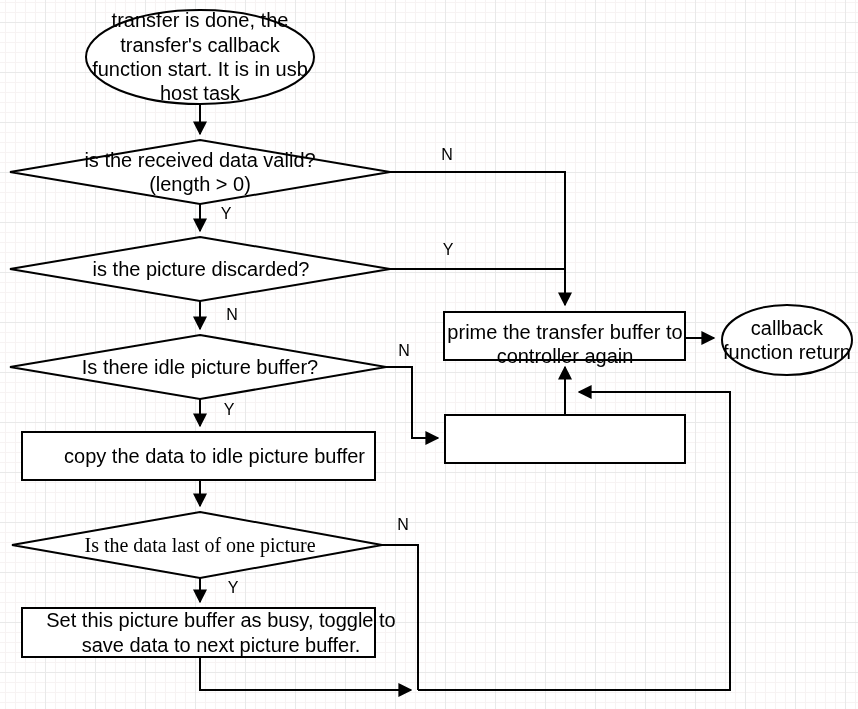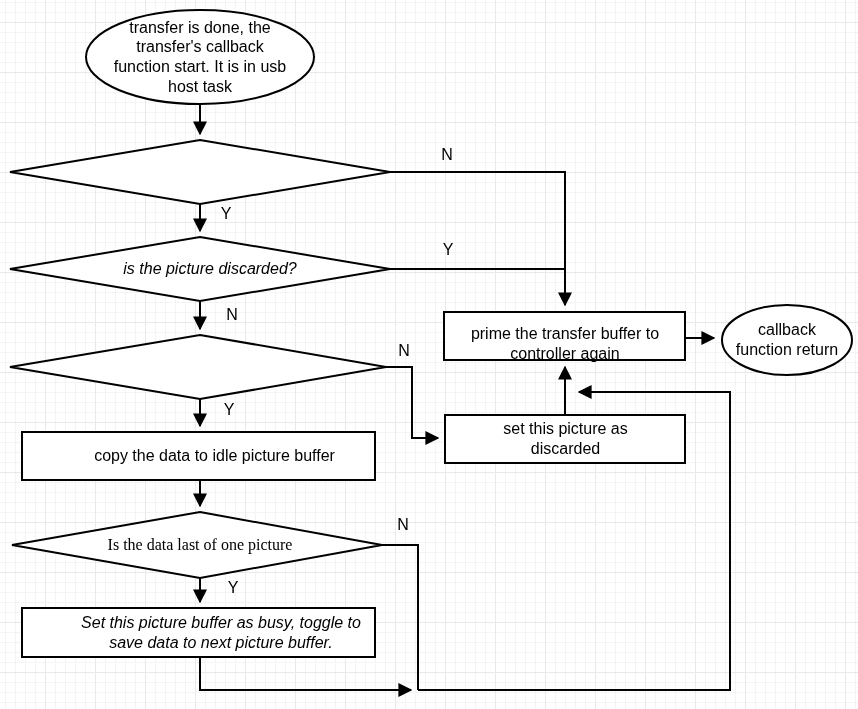--- a/index.html
+++ b/index.html
@@ -20,21 +20,21 @@
     background-position: 45px 22px, 45px 22px, 45px 22px, 45px 22px;
   }
   svg.layer { position: absolute; left: 0; top: 0; }
   .node-text {
     position: absolute;
     display: flex;
     align-items: center;
     justify-content: center;
     text-align: center;
     white-space: pre-line;
-    font-size: 16px;
+    font-size: 20px;
     line-height: 1.22;
   }
   .edge-label {
     position: absolute;
     font-size: 16px;
     width: 22px;
     text-align: center;
   }
 </style>
 </head>
@@ -78,36 +78,37 @@
       <rect x="445" y="415" width="240" height="48"></rect>
       <ellipse cx="787" cy="340" rx="65" ry="35"></ellipse>
     </g>
   </svg>
 
   <div class="node-text" style="left:78px; top:12px; width:244px; height:90px;">transfer is done, the
 transfer's callback
 function start. It is in usb
 host task</div>
 
+  <div class="node-text" style="left:50px; top:145px; width:300px; height:54px;">is the received data valid?
+(length &gt; 0)</div>
 
-  <div class="node-text" style="left:60px; top:242px; width:300px; height:54px;font-style:italic;">is the picture discarded?</div>
+  <div class="node-text" style="left:51px; top:242px; width:300px; height:54px;">is the picture discarded?</div>
 
+  <div class="node-text" style="left:50px; top:340px; width:300px; height:54px;">Is there idle picture buffer?</div>
 
   <div class="node-text" style="left:24px; top:432px; width:381px; height:48px;">copy the data to idle picture buffer</div>
 
   <div class="node-text" style="left:50px; top:518px; width:300px; height:54px;font-family:Liberation Serif, serif;">Is the data last of one picture</div>
 
-  <div class="node-text" style="left:24px; top:608px; width:394px; height:49px;font-style:italic;">Set this picture buffer as busy, toggle to
+  <div class="node-text" style="left:24px; top:608px; width:394px; height:49px;">Set this picture buffer as busy, toggle to
 save data to next picture buffer.</div>
 
   <div class="node-text" style="left:446px; top:312px; width:238px; height:64px;">prime the transfer buffer to
 controller again</div>
 
-  <div class="node-text" style="left:447px; top:415px; width:237px; height:48px;">set this picture as
-discarded</div>
 
   <div class="node-text" style="left:707px; top:304px; width:160px; height:72px;">callback
 function return</div>
 
   <div class="edge-label" style="left:436px; top:146px;">N</div>
   <div class="edge-label" style="left:215px; top:205px;">Y</div>
   <div class="edge-label" style="left:437px; top:241px;">Y</div>
   <div class="edge-label" style="left:221px; top:306px;">N</div>
   <div class="edge-label" style="left:393px; top:342px;">N</div>
   <div class="edge-label" style="left:218px; top:401px;">Y</div>

